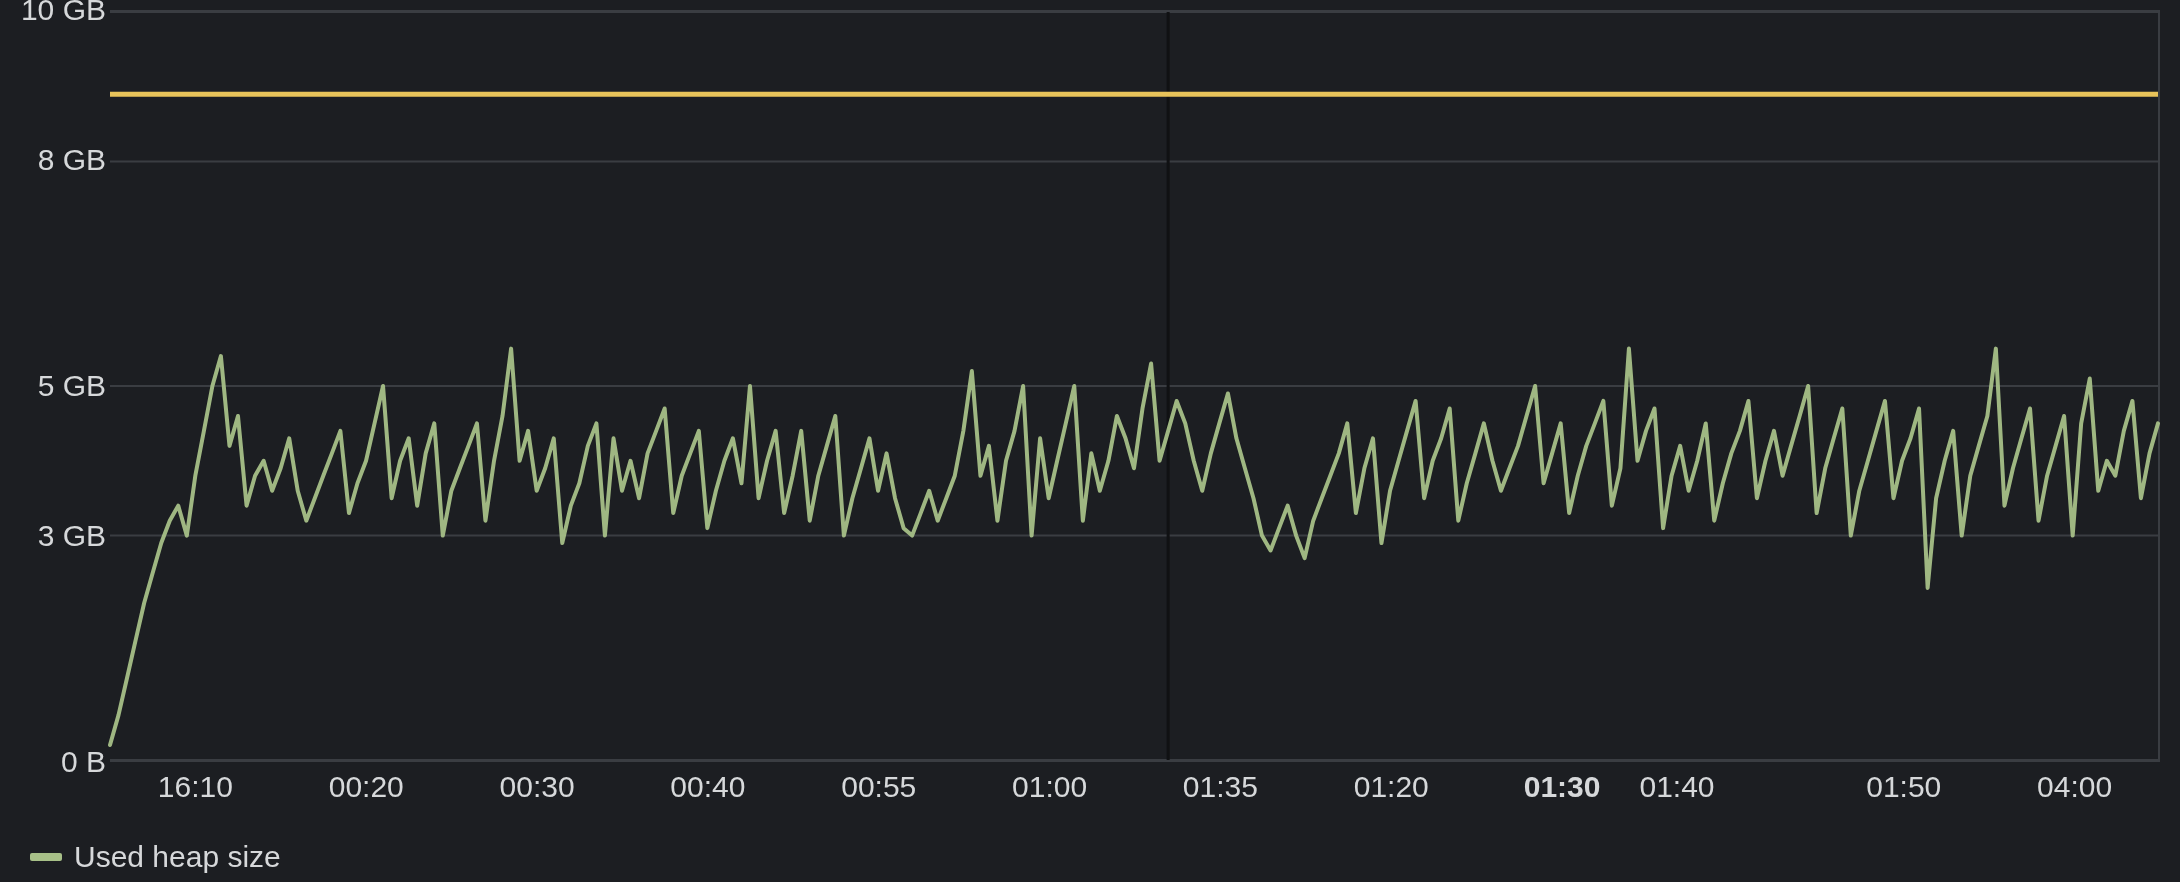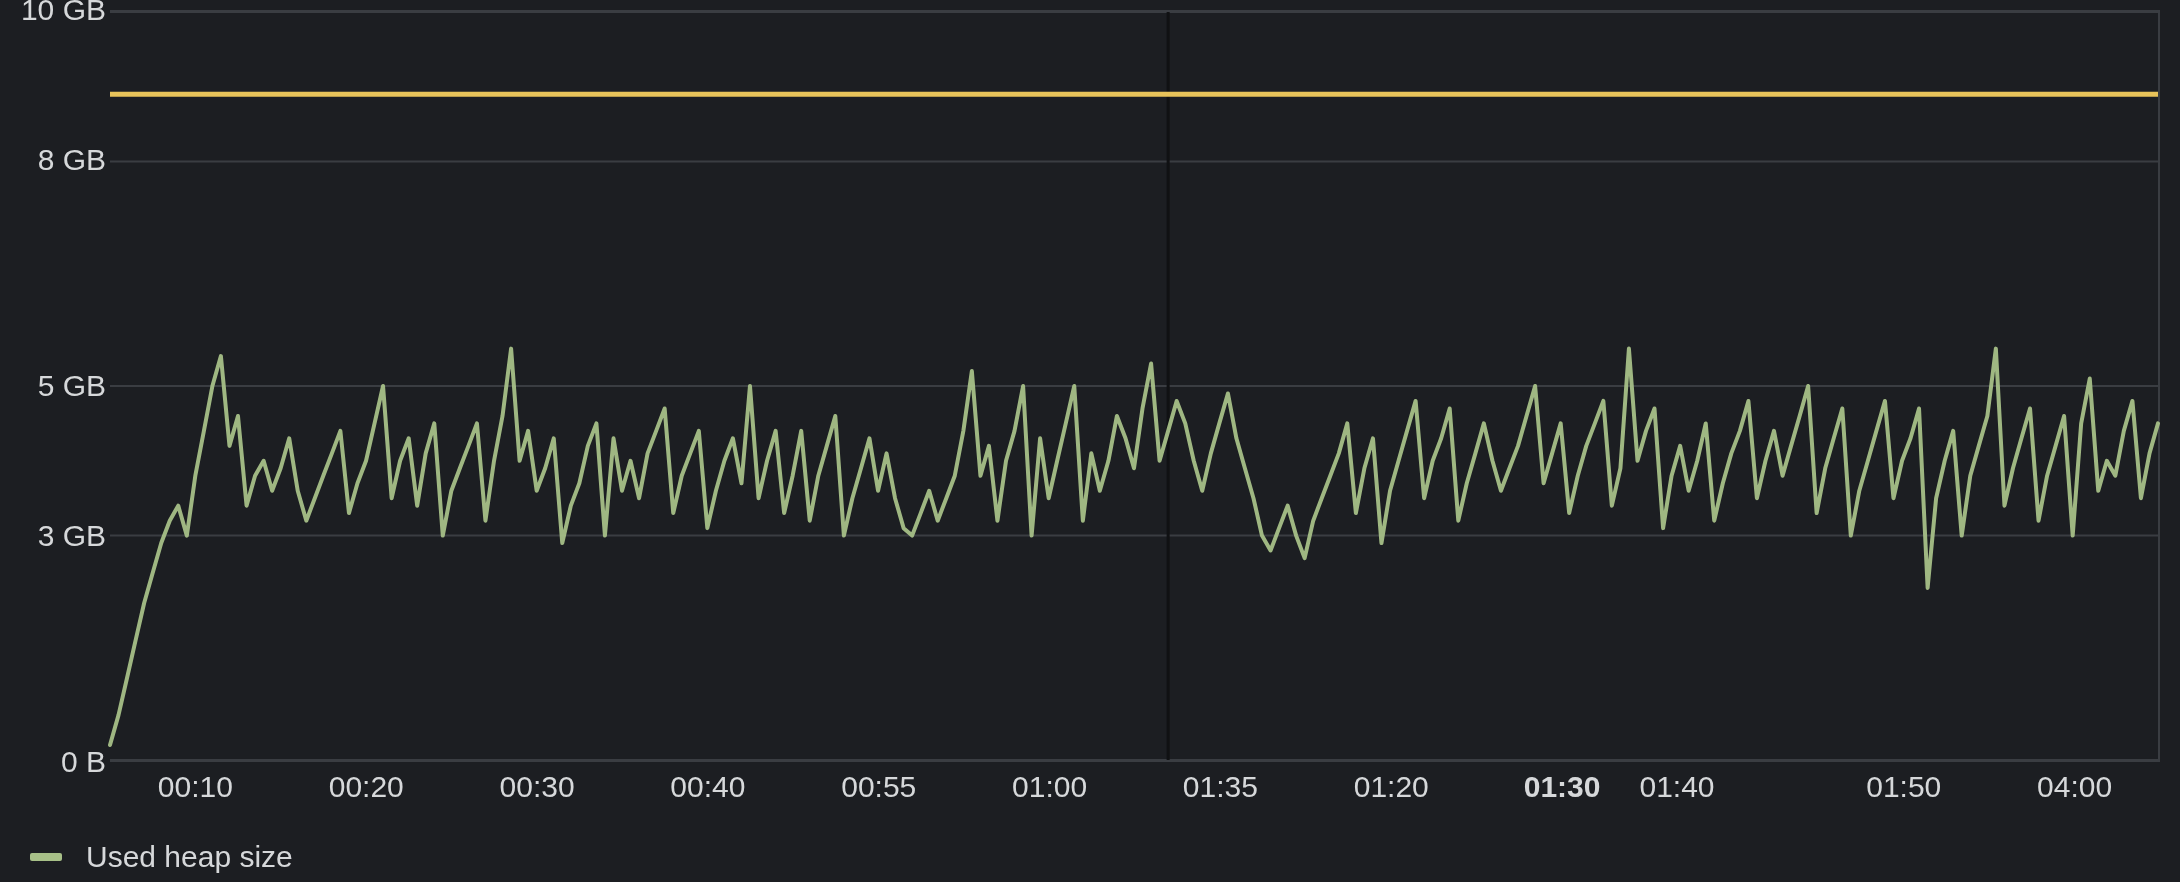--- a/index.html
+++ b/index.html
@@ -56,21 +56,21 @@
     display: flex;
     gap: 36px;
     align-items: center;
     font-size: 30px;
     color: #d6d8da;
     font-weight: 500;
   }
   .legend-item {
     display: flex;
     align-items: center;
-    gap: 24px;
+    gap: 12px;
   }
   .legend-swatch {
     width: 32px;
     height: 8px;
     border-radius: 2px;
     display: inline-block;
   }
   svg.chart-svg {
     position: absolute;
     left: 0; top: 0;
@@ -118,21 +118,21 @@
   </div>
 
   <div id="y-axis-labels">
       <div class="axis-label-y" style="top: 762px;">0 B</div>
       <div class="axis-label-y" style="top: 536px;">3 GB</div>
       <div class="axis-label-y" style="top: 386px;">5 GB</div>
       <div class="axis-label-y" style="top: 160.4px;">8 GB</div>
       <div class="axis-label-y" style="top: 10px;">10 GB</div>
     </div>
   <div id="x-axis-labels">
-      <div class="axis-label-x" style="left: 195.417px;">00:10</div>
+      <div class="axis-label-x" style="left: 195.417px;">16:10</div>
       <div class="axis-label-x" style="left: 366.25px;">00:20</div>
       <div class="axis-label-x" style="left: 537.083px;">00:30</div>
       <div class="axis-label-x" style="left: 707.917px;">00:40</div>
       <div class="axis-label-x" style="left: 878.75px;">00:55</div>
       <div class="axis-label-x" style="left: 1049.58px;">01:00</div>
       <div class="axis-label-x" style="left: 1220.42px;">01:35</div>
       <div class="axis-label-x" style="left: 1391.25px;">01:20</div>
       <div class="axis-label-x" style="left: 1562.08px; font-weight: bold;">01:30</div>
       <div class="axis-label-x" style="left: 1677px;">01:40</div>
       <div class="axis-label-x" style="left: 1903.75px;">01:50</div>

